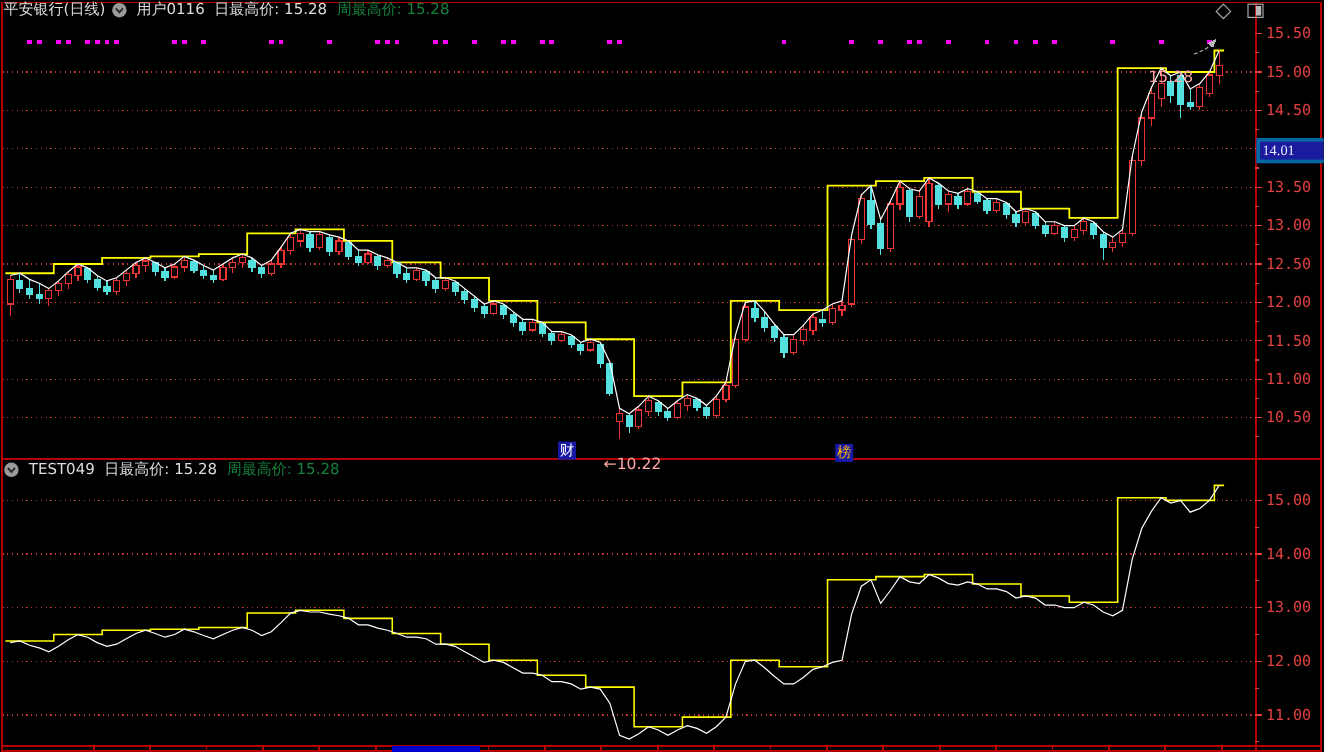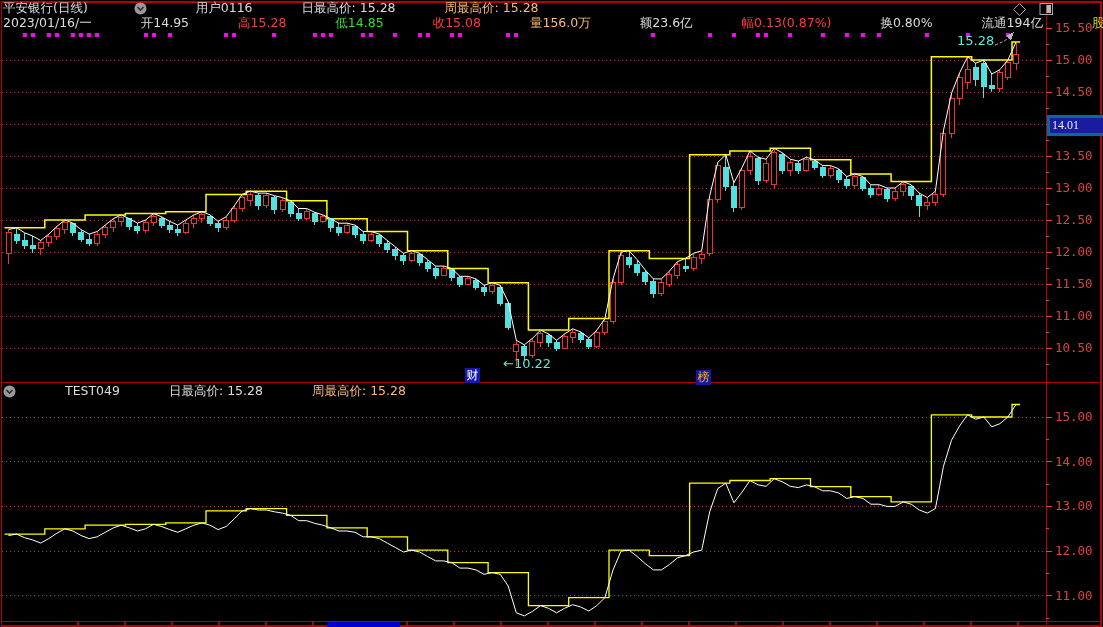--- a/index.html
+++ b/index.html
@@ -1,26 +1,26 @@
 <!DOCTYPE html>
 <html><head>
 <meta charset="utf-8">
 <style>
   html,body{margin:0;padding:0;background:#000;width:1103px;height:627px;overflow:hidden;
     font-family:"DejaVu Sans",sans-serif;}
   #stage{position:relative;width:1103px;height:627px;background:#000;}
   #chart-svg{position:absolute;left:0;top:0;z-index:1;}
   .hdr{position:absolute;z-index:3;display:flex;align-items:center;white-space:nowrap;
-    font-size:12.5px;line-height:14px;gap:41px;}
+    font-size:12.5px;line-height:14px;}
   .hdr span{margin-right:8px;}
-  .w{color:#dcdcdc}.y{color:#fdba74}.r{color:#ff3c3c}.g{color:#33dd33}.o{color:#cccc33}
+  .w{color:#dcdcdc}.y{color:#15803d}.r{color:#ff3c3c}.g{color:#33dd33}.o{color:#cccc33}
   .icon-btn{display:inline-flex;margin-right:8px;cursor:pointer;}
   .marker{position:absolute;z-index:3;width:15px;height:15px;background:#1818a6;
     font-size:12px;line-height:15px;text-align:center;color:#fff;}
-  .annot{position:absolute;z-index:3;color:#5eead4;font-size:13px;line-height:14px;}
+  .annot{position:absolute;z-index:3;color:#fca5a5;font-size:13px;line-height:14px;margin-top:24px;}
   #last-tag{position:absolute;z-index:3;left:1047px;top:115px;width:51px;height:15px;
     background:#1b1b9e;border:3px solid #0369a1;color:#e8e8ff;font-size:12px;line-height:14px;
     padding-left:2px;font-family:Liberation Serif, serif;}
   .corner-icons{position:absolute;z-index:3;left:1012px;top:2px;display:flex;gap:4px;}
 </style>
 </head>
 <body>
 <div id="stage">
 
 <svg id="chart-svg" width="1103" height="627" shape-rendering="crispEdges">
@@ -435,33 +435,20 @@
     <svg width="13" height="13">
           <circle cx="6.5" cy="6.5" r="6" fill="#9a9a9a"></circle>
           <path d="M3.5 5 L6.5 8.2 L9.5 5" stroke="#2a2a2a" fill="none" stroke-width="1.6"></path>
         </svg>
   </span>
   <span class="w">用户0116</span>
   <span class="w">日最高价: 15.28</span>
   <span class="y">周最高价: 15.28</span>
 </div>
 
-<div class="hdr" style="left:3px;top:16px;">
-  <span class="w">2023/01/16/一</span>
-  <span class="w">开14.95</span>
-  <span class="r">高15.28</span>
-  <span class="g">低14.85</span>
-  <span class="r">收15.08</span>
-  <span class="y">量156.0万</span>
-  <span class="w">额23.6亿</span>
-  <span class="r">幅0.13(0.87%)</span>
-  <span class="w">换0.80%</span>
-  <span class="w">流通194亿</span>
-  <span class="o">股份制银行</span>
-</div>
 
 <div class="corner-icons">
   <span class="icon-btn">
     <svg width="15" height="15">
           <path d="M7.5 1.5 L13.5 7.5 L7.5 13.5 L1.5 7.5 Z" stroke="#a8a8a8" fill="none"></path>
         </svg>
   </span>
   <span class="icon-btn">
     <svg width="15" height="14">
           <rect x="1" y="1.5" width="12.5" height="11" fill="none" stroke="#a8a8a8"></rect>

